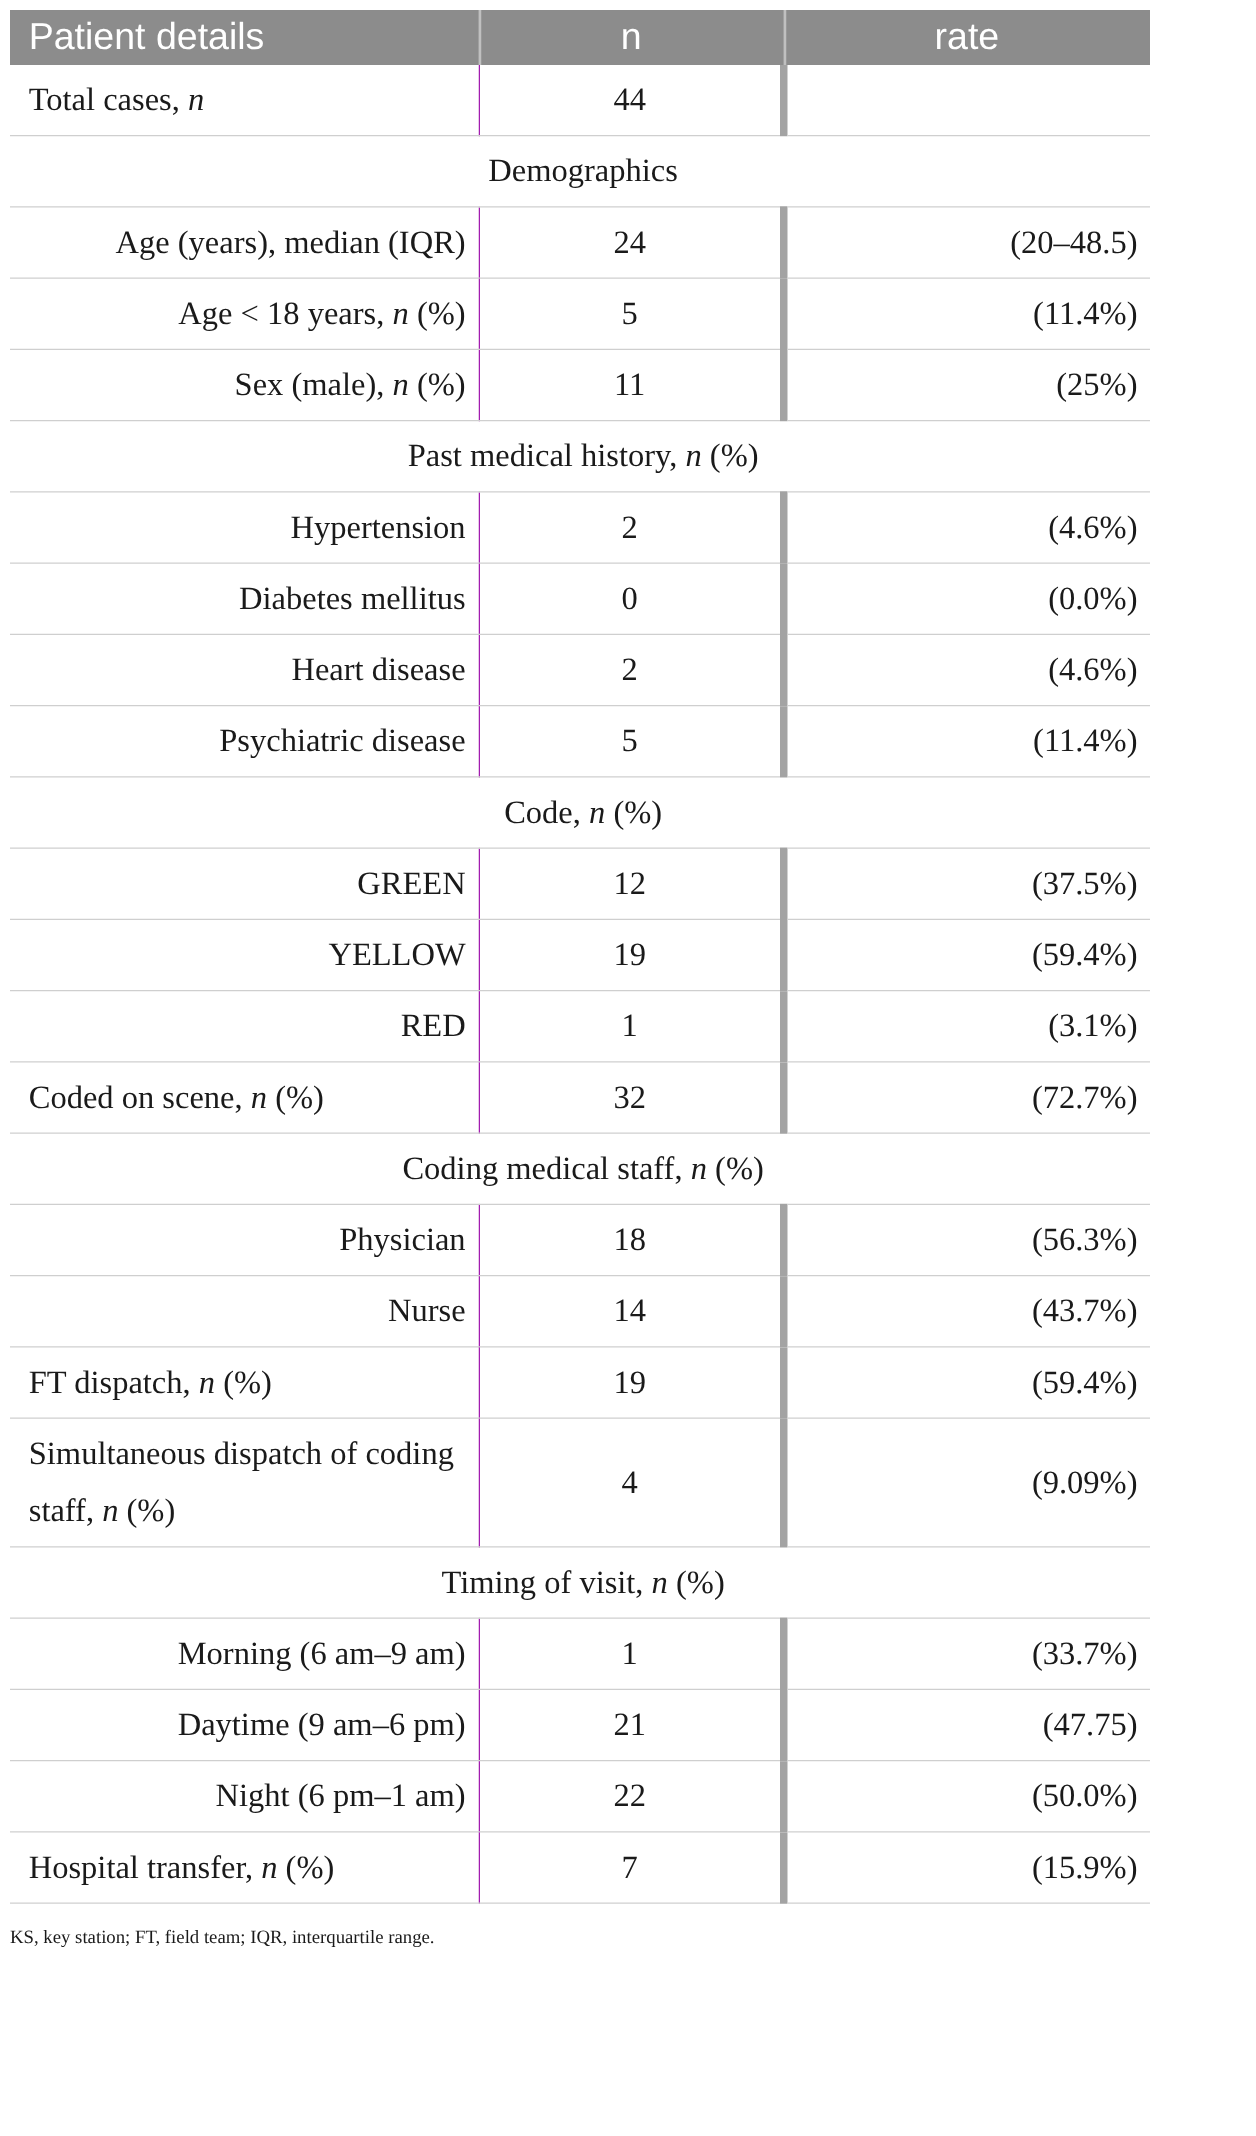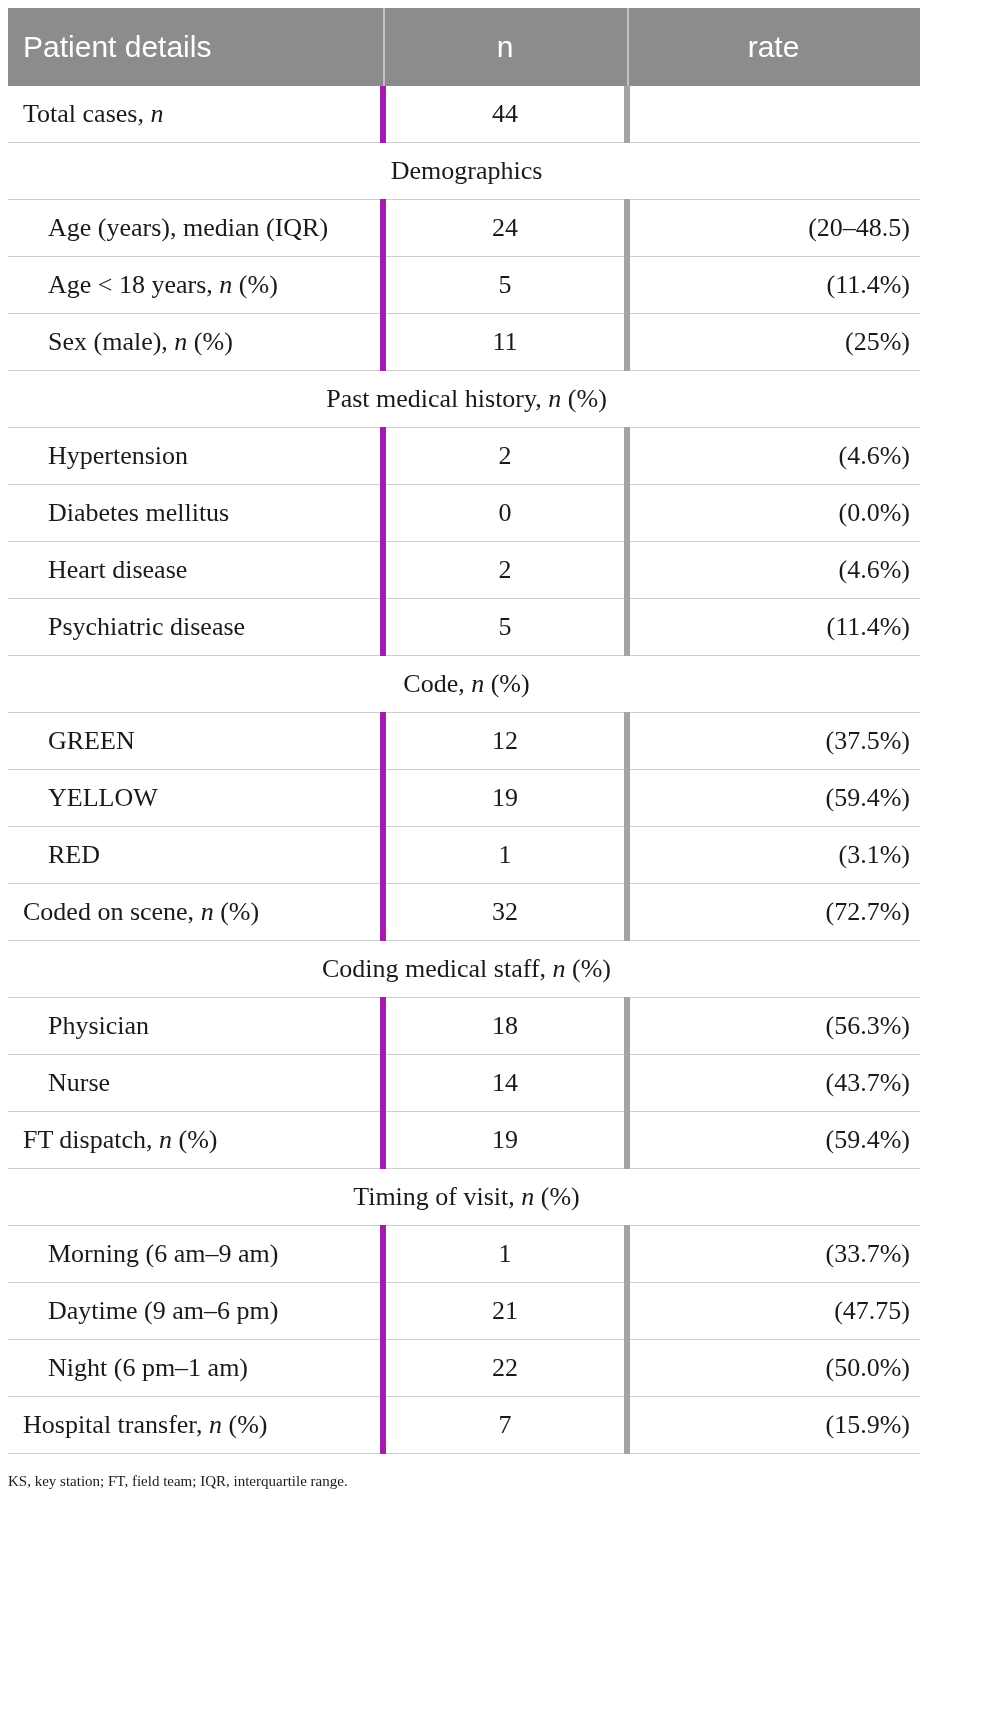--- a/index.html
+++ b/index.html
@@ -23,21 +23,21 @@
     width: 912px;
   }
   
   table.ptable thead th {
     background: #8c8c8c;
     color: #ffffff;
     font-family: "Liberation Sans", "DejaVu Sans", sans-serif;
     font-weight: 400;
     font-size: 30px;
     height: 44px;
-    padding: 17px;
+    padding: 0;
     text-align: center;
     vertical-align: middle;
   }
   table.ptable thead th.h-label {
     text-align: left;
     padding-left: 15px;
   }
   table.ptable thead th + th {
     box-shadow: inset 2px 0 0 rgba(255,255,255,0.45);
   }
@@ -46,24 +46,25 @@
     border-bottom: 1px solid #cfcfcf;
     font-size: 26px;
     line-height: 46px;
     padding: 5px 10px;
     vertical-align: middle;
     background: #ffffff;
   }
   table.ptable tbody td.c-label {
     text-align: left;
     padding-left: 15px;
-    border-right: 6px solid #a21caf;
+    border-right: 1px solid #a21caf;
   }
   table.ptable tbody td.c-label.indent {
     padding-left: 40px;
+    text-align: right;
   }
   table.ptable tbody td.c-n {
     text-align: center;
     border-right: 6px solid #a3a3a3;
   }
   table.ptable tbody td.c-rate {
     text-align: right;
   }
   
   table.ptable tbody tr.section td.c-label {
@@ -179,20 +180,25 @@
         <tr>
           <td class="c-label indent">Nurse</td>
           <td class="c-n">14</td>
           <td class="c-rate">(43.7%)</td>
         </tr>
         <tr>
           <td class="c-label">FT dispatch, <i>n</i> (%)</td>
           <td class="c-n">19</td>
           <td class="c-rate">(59.4%)</td>
         </tr>
+        <tr>
+          <td class="c-label">Simultaneous dispatch of coding staff, <i>n</i> (%)</td>
+          <td class="c-n">4</td>
+          <td class="c-rate">(9.09%)</td>
+        </tr>
         <tr class="section">
           <td class="c-label" colspan="3">Timing of visit, <i>n</i> (%)</td>
         </tr>
         <tr>
           <td class="c-label indent">Morning (6 am–9 am)</td>
           <td class="c-n">1</td>
           <td class="c-rate">(33.7%)</td>
         </tr>
         <tr>
           <td class="c-label indent">Daytime (9 am–6 pm)</td>

